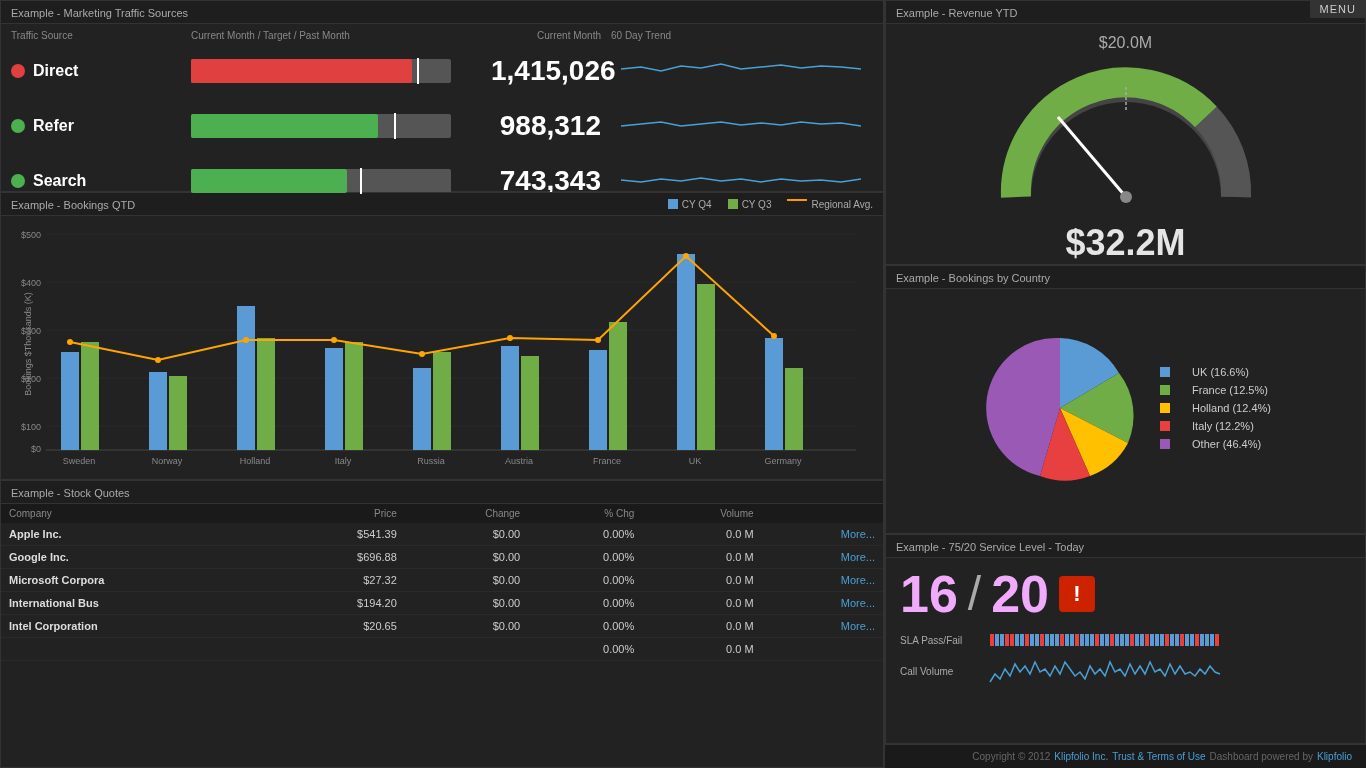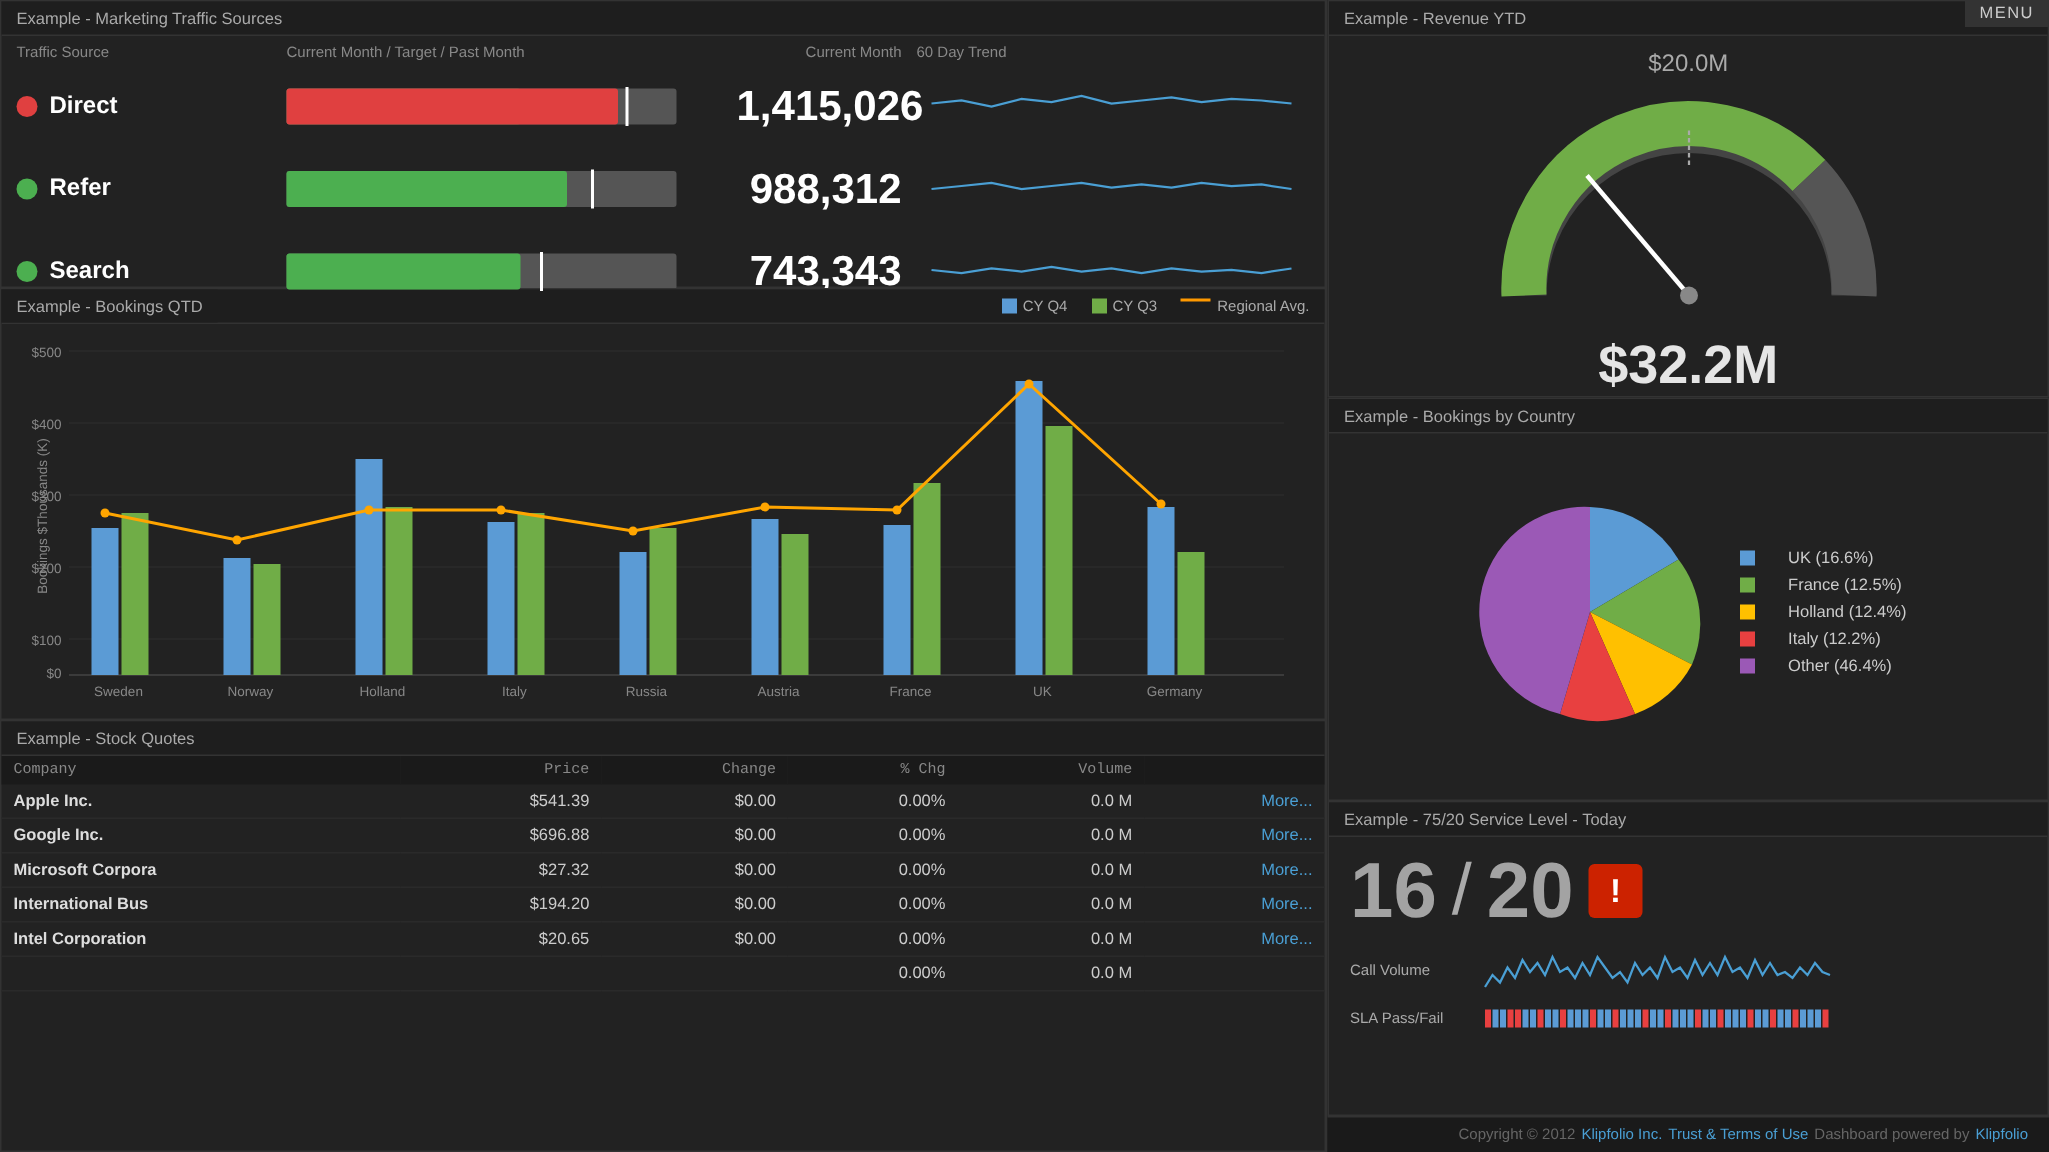--- a/index.html
+++ b/index.html
@@ -172,21 +172,20 @@
     }
     .stocks-table thead tr {
       background: #1a1a1a;
     }
     .stocks-table th {
       color: #888;
       font-weight: normal;
       font-size: 10px;
       padding: 4px 8px;
       text-align: right;
-      font-family: Liberation Mono, monospace;
     }
     .stocks-table th:first-child { text-align: left; }
     .stocks-table td {
       padding: 5px 8px;
       text-align: right;
       border-bottom: 1px solid #2a2a2a;
       color: #ccc;
       font-size: 11px;
     }
     .stocks-table td:first-child { text-align: left; font-weight: bold; color: #ddd; }
@@ -256,21 +255,21 @@
     }
     .service-numbers {
       display: flex;
       align-items: center;
       gap: 10px;
       margin-bottom: 10px;
     }
     .service-big {
       font-size: 52px;
       font-weight: bold;
-      color: #a3a3a3;
+      color: #f0abfc;
       line-height: 1;
     }
     .service-slash {
       font-size: 48px;
       color: #aaa;
       line-height: 1;
     }
     .service-alert {
       width: 36px;
       height: 36px;
@@ -612,26 +611,20 @@
     <div class="panel service-panel">
       <div class="panel-title">Example - 75/20 Service Level - Today</div>
       <div class="service-content">
         <div class="service-numbers">
           <span class="service-big">16</span>
           <span class="service-slash">/</span>
           <span class="service-big">20</span>
           <div class="service-alert">!</div>
         </div>
         <div class="metric-row">
-          <span class="metric-label">Call Volume</span>
-          <svg width="230" height="35">
-            <polyline points="0,28 5,20 10,25 15,15 20,22 25,10 30,18 35,12 40,20 45,8 50,18 55,15 60,22 65,12 70,20 75,8 80,15 85,22 90,18 95,25 100,12 105,20 110,15 115,22 120,8 125,18 130,15 135,22 140,10 145,20 150,12 155,20 160,8 165,18 170,15 175,22 180,10 185,20 190,12 195,20 200,18 205,22 210,15 215,20 220,12 225,18 230,20" fill="none" stroke="#4a9fd4" stroke-width="1.5"></polyline>
-          </svg>
-        </div>
-        <div class="metric-row">
           <span class="metric-label">SLA Pass/Fail</span>
           <svg width="230" height="20">
 
             <rect x="0" y="4" width="4" height="12" fill="#e84040"></rect>
             <rect x="5" y="4" width="4" height="12" fill="#5b9bd5"></rect>
             <rect x="10" y="4" width="4" height="12" fill="#5b9bd5"></rect>
             <rect x="15" y="4" width="4" height="12" fill="#e84040"></rect>
             <rect x="20" y="4" width="4" height="12" fill="#e84040"></rect>
             <rect x="25" y="4" width="4" height="12" fill="#5b9bd5"></rect>
             <rect x="30" y="4" width="4" height="12" fill="#5b9bd5"></rect>
@@ -669,20 +662,26 @@
             <rect x="190" y="4" width="4" height="12" fill="#e84040"></rect>
             <rect x="195" y="4" width="4" height="12" fill="#5b9bd5"></rect>
             <rect x="200" y="4" width="4" height="12" fill="#5b9bd5"></rect>
             <rect x="205" y="4" width="4" height="12" fill="#e84040"></rect>
             <rect x="210" y="4" width="4" height="12" fill="#5b9bd5"></rect>
             <rect x="215" y="4" width="4" height="12" fill="#5b9bd5"></rect>
             <rect x="220" y="4" width="4" height="12" fill="#5b9bd5"></rect>
             <rect x="225" y="4" width="4" height="12" fill="#e84040"></rect>
           </svg>
         </div>
+        <div class="metric-row">
+          <span class="metric-label">Call Volume</span>
+          <svg width="230" height="35">
+            <polyline points="0,28 5,20 10,25 15,15 20,22 25,10 30,18 35,12 40,20 45,8 50,18 55,15 60,22 65,12 70,20 75,8 80,15 85,22 90,18 95,25 100,12 105,20 110,15 115,22 120,8 125,18 130,15 135,22 140,10 145,20 150,12 155,20 160,8 165,18 170,15 175,22 180,10 185,20 190,12 195,20 200,18 205,22 210,15 215,20 220,12 225,18 230,20" fill="none" stroke="#4a9fd4" stroke-width="1.5"></polyline>
+          </svg>
+        </div>
       </div>
     </div>
 
     <div class="footer">
       <span>Copyright © 2012</span>
       <a class="more-link">Klipfolio Inc.</a>
       <a class="more-link">Trust &amp; Terms of Use</a>
       <span>Dashboard powered by</span>
       <a class="more-link">Klipfolio</a>
     </div>

